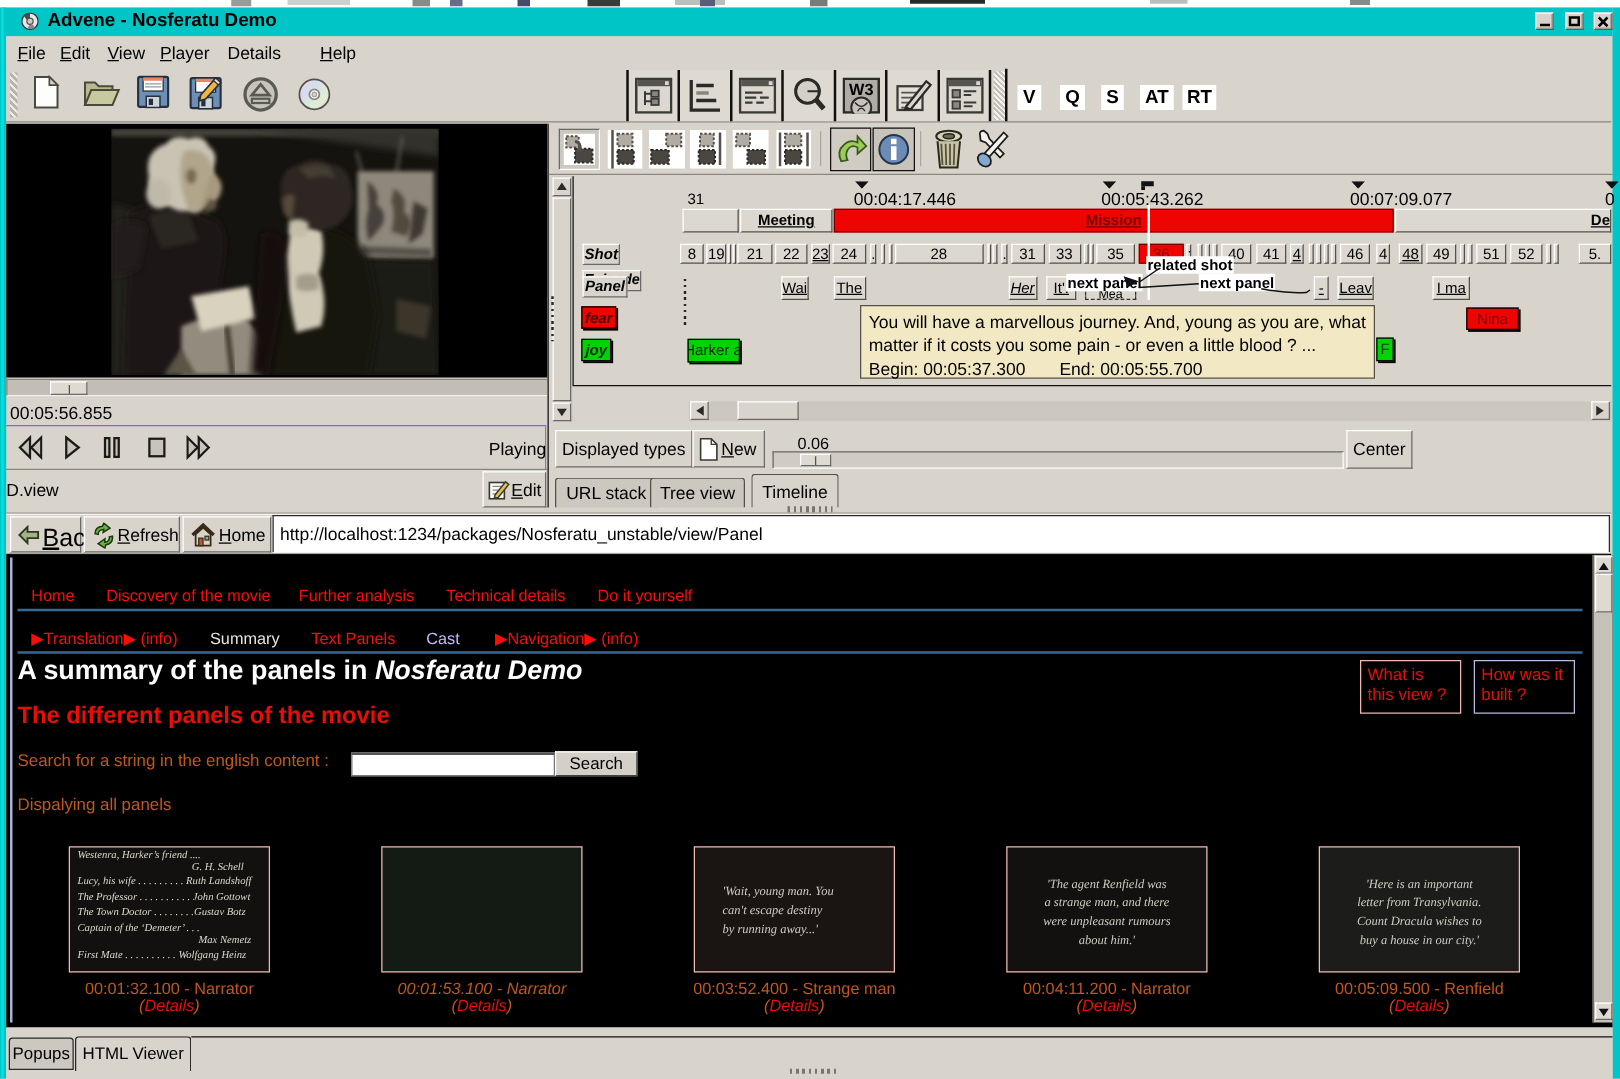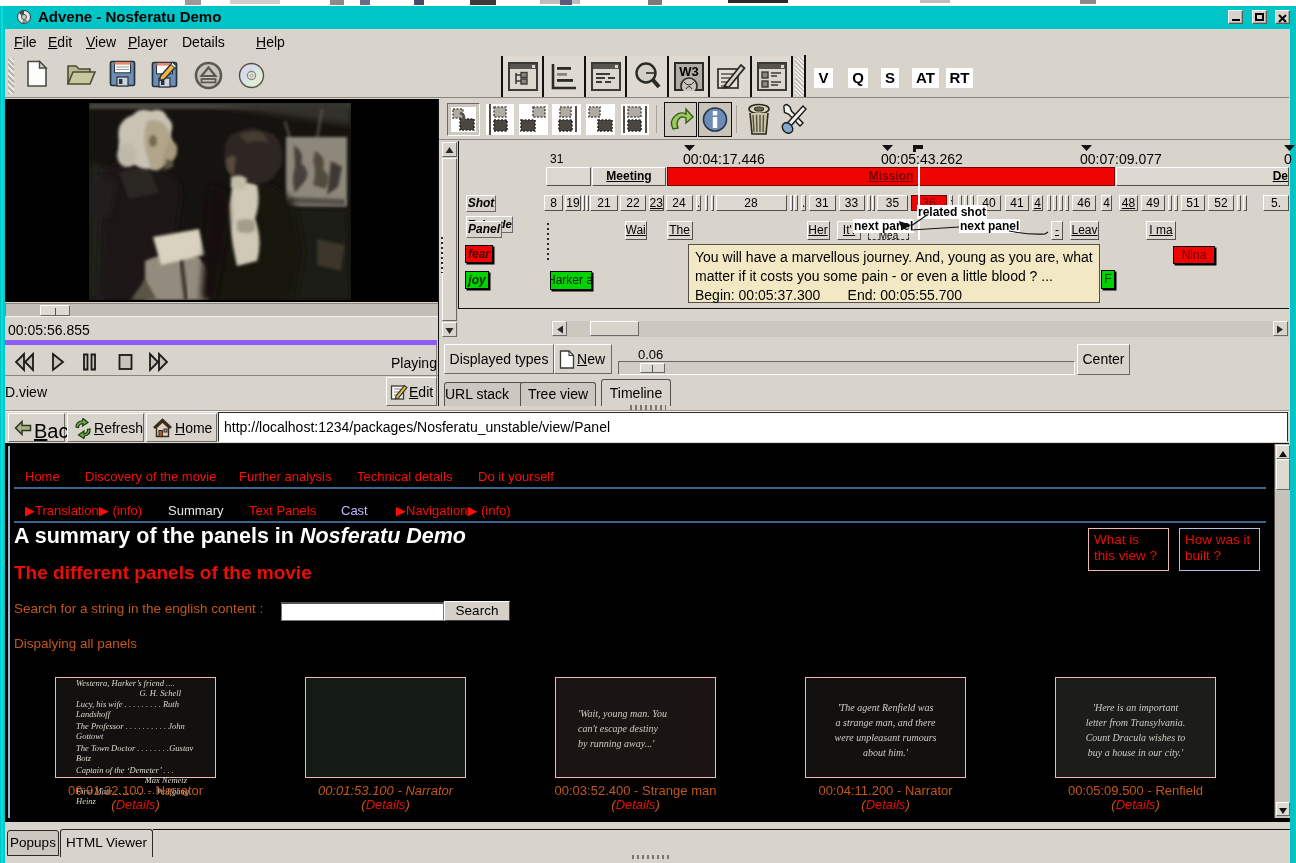--- a/index.html
+++ b/index.html
@@ -250,21 +250,21 @@
     <path d="M120 84 Q130 80 138 90 L140 120 L126 197 L112 197 Z" fill="#12100c" filter="url(#bl1)"></path>
   </svg>
 
   <div class="abs" style="left:0;top:204px;width:433px;height:14px;background:#c2beb6;border-top:1px solid #8a867e;border-left:1px solid #8a867e;border-bottom:1px solid #f4f2ee;">
     <div class="abs bevel-out" style="left:34px;top:1px;width:30px;height:11px;background:#dedad2;">
       <div class="abs" style="left:14px;top:2px;width:1px;height:7px;background:#55504a;"></div>
     </div>
   </div>
   <div class="abs" style="left:3px;top:223px;font-size:14px;color:#000;">00:05:56.855</div>
 
-  <div class="abs" style="left:0;top:241px;width:432px;height:35px;border-top:5px solid #8b5cf6;">
+  <div class="abs" style="left:0;top:241px;width:432px;height:35px;border-top:1px solid #8b5cf6;">
     <svg class="abs" style="left:9px;top:7px;" width="20" height="20" viewBox="0 0 20 20">
         <path d="M10 2 L2 10 L10 18 Z M19 2 L11 10 L19 18 Z" fill="#c8c4bc" stroke="#1a1a18" stroke-width="1.8"></path>
       </svg>
     <svg class="abs" style="left:46px;top:7px;" width="14" height="20" viewBox="0 0 14 20">
         <path d="M2 2 L12 10 L2 18 Z" fill="#c8c4bc" stroke="#1a1a18" stroke-width="1.8"></path>
       </svg>
     <svg class="abs" style="left:76px;top:7px;" width="17" height="20" viewBox="0 0 17 20">
         <path d="M3 2.5 L6.5 2.5 L6.5 17.5 L3 17.5 Z M10.5 2.5 L14 2.5 L14 17.5 L10.5 17.5 Z" fill="#c8c4bc" stroke="#1a1a18" stroke-width="1.8"></path>
       </svg>
     <svg class="abs" style="left:112px;top:7px;" width="17" height="20" viewBox="0 0 17 20">
@@ -443,21 +443,21 @@
       <div class="abs" style="left: 769px; top: 0px; width: 26px; height: 100%; overflow: hidden; text-align: center; white-space: nowrap; background: rgb(220, 216, 208); border-width: 1px; border-style: solid; border-color: rgb(255, 255, 255) rgb(85, 80, 74) rgb(85, 80, 74) rgb(255, 255, 255); line-height: 14px;"><span>52</span></div>
       <div class="abs" style="left: 798px; top: 0px; width: 4px; height: 100%; overflow: hidden; text-align: center; white-space: nowrap; background: rgb(220, 216, 208); border-width: 1px; border-style: solid; border-color: rgb(255, 255, 255) rgb(85, 80, 74) rgb(85, 80, 74) rgb(255, 255, 255); line-height: 14px;"><span></span></div>
       <div class="abs" style="left: 804px; top: 0px; width: 4px; height: 100%; overflow: hidden; text-align: center; white-space: nowrap; background: rgb(220, 216, 208); border-width: 1px; border-style: solid; border-color: rgb(255, 255, 255) rgb(85, 80, 74) rgb(85, 80, 74) rgb(255, 255, 255); line-height: 14px;"><span></span></div>
       <div class="abs" style="left: 824px; top: 0px; width: 26px; height: 100%; overflow: hidden; text-align: center; white-space: nowrap; background: rgb(220, 216, 208); border-width: 1px; border-style: solid; border-color: rgb(255, 255, 255) rgb(85, 80, 74) rgb(85, 80, 74) rgb(255, 255, 255); line-height: 14px;"><span>5.</span></div>
       <div class="abs" style="left: 472px; top: 0px; width: 36px; height: 100%; overflow: hidden; text-align: center; white-space: nowrap; background: rgb(238, 4, 0); color: rgb(122, 0, 0); border: 1px solid rgb(122, 0, 0); line-height: 14px;"><span style="text-decoration: underline;">36</span></div>
     </div>
 
   <div id="panelrow" class="abs" style="top:122px;height:19px;font-size:12px;">
       <div class="abs" style="left: 185.5px; top: 0px; width: 22px; height: 100%; overflow: hidden; text-align: center; white-space: nowrap; background: rgb(220, 216, 208); border-width: 1px; border-style: solid; border-color: rgb(255, 255, 255) rgb(85, 80, 74) rgb(85, 80, 74) rgb(255, 255, 255); line-height: 17px;"><span style="text-decoration: underline;">Wai</span></div>
       <div class="abs" style="left: 227.5px; top: 0px; width: 26px; height: 100%; overflow: hidden; text-align: center; white-space: nowrap; background: rgb(220, 216, 208); border-width: 1px; border-style: solid; border-color: rgb(255, 255, 255) rgb(85, 80, 74) rgb(85, 80, 74) rgb(255, 255, 255); line-height: 17px;"><span style="text-decoration: underline;">The</span></div>
-      <div class="abs" style="left: 367.5px; top: 0px; width: 23px; height: 100%; overflow: hidden; text-align: center; white-space: nowrap; background: rgb(220, 216, 208); border-width: 1px; border-style: solid; border-color: rgb(255, 255, 255) rgb(85, 80, 74) rgb(85, 80, 74) rgb(255, 255, 255); line-height: 17px;"><span style="text-decoration: underline;">Her</span></div>
+      <div class="abs" style="left: 367.5px; top: 0px; width: 23px; height: 100%; overflow: hidden; text-align: center; white-space: nowrap; background: rgb(220, 216, 208); border-width: 1px; border-style: solid; border-color: rgb(255, 255, 255) rgb(85, 80, 74) rgb(85, 80, 74) rgb(255, 255, 255); line-height: 17px;"><span style="text-decoration: underline; font-style: italic;">Her</span></div>
       <div class="abs" style="left: 398px; top: 0px; width: 24px; height: 100%; overflow: hidden; text-align: center; white-space: nowrap; background: rgb(220, 216, 208); border-width: 1px; border-style: solid; border-color: rgb(255, 255, 255) rgb(85, 80, 74) rgb(85, 80, 74) rgb(255, 255, 255); line-height: 17px;"><span style="text-decoration: underline;">It'.</span></div>
       <div class="abs" style="left: 612px; top: 0px; width: 12px; height: 100%; overflow: hidden; text-align: center; white-space: nowrap; background: rgb(220, 216, 208); border-width: 1px; border-style: solid; border-color: rgb(255, 255, 255) rgb(85, 80, 74) rgb(85, 80, 74) rgb(255, 255, 255); line-height: 17px;"><span style="text-decoration: underline;">-</span></div>
       <div class="abs" style="left: 631px; top: 0px; width: 29px; height: 100%; overflow: hidden; text-align: center; white-space: nowrap; background: rgb(220, 216, 208); border-width: 1px; border-style: solid; border-color: rgb(255, 255, 255) rgb(85, 80, 74) rgb(85, 80, 74) rgb(255, 255, 255); line-height: 17px;"><span style="text-decoration: underline;">Leav</span></div>
       <div class="abs" style="left: 707px; top: 0px; width: 30px; height: 100%; overflow: hidden; text-align: center; white-space: nowrap; background: rgb(220, 216, 208); border-width: 1px; border-style: solid; border-color: rgb(255, 255, 255) rgb(85, 80, 74) rgb(85, 80, 74) rgb(255, 255, 255); line-height: 17px;"><span style="text-decoration: underline;">I ma</span></div>
       <div class="abs" style="left: 429px; top: 9px; width: 41px; height: 10px; overflow: hidden; text-align: center; white-space: nowrap; background: rgb(220, 216, 208); border: 1px dashed rgb(51, 51, 51); line-height: 9px; font-size: 10px;"><span style="text-decoration: underline;">Mea</span></div>
     </div>
 
   <div class="abs" style="left:479px;top:65px;width:2px;height:76px;background:#fff;"></div>
   <div class="abs" style="left:474px;top:46px;width:10px;height:4px;background:#111;"></div>
   <div class="abs" style="left:474px;top:50px;width:3px;height:3px;background:#111;"></div>
@@ -501,21 +501,21 @@
     <div class="abs" style="left:199px;top:5px;font-size:13px;">0.06</div>
     <div class="abs bevel-in" style="left:179px;top:19px;width:457px;height:14px;background:#d0ccc4;">
       <div class="abs bevel-out" style="left:21px;top:1px;width:25px;height:10px;background:#dedad2;">
           <div class="abs" style="left:11px;top:1px;width:1px;height:7px;background:#55504a;"></div>
         </div>
     </div>
     <div class="abs bevel-out" style="left:638px;top:2px;width:53px;height:31px;background:#d8d4cc;font-size:14px;text-align:center;line-height:29px;">Center</div>
   </div>
 
   <div class="abs" style="left:0;top:280px;width:851px;height:27px;">
-    <div class="abs" style="left:5px;top:3px;width:82px;height:24px;background:#ccc8c0;border:1px solid #55504a;border-bottom:none;border-radius:3px 3px 0 0;font-size:14px;text-align:left;line-height:23px;">URL stack</div>
+    <div class="abs" style="left:5px;top:3px;width:82px;height:24px;background:#ccc8c0;border:1px solid #55504a;border-bottom:none;border-radius:3px 3px 0 0;font-size:14px;text-align:center;line-height:23px;">URL stack</div>
     <div class="abs" style="left:81px;top:3px;width:76px;height:24px;background:#ccc8c0;border:1px solid #55504a;border-bottom:none;border-radius:3px 3px 0 0;font-size:14px;text-align:center;line-height:23px;">Tree view</div>
     <div class="abs" style="left:162px;top:0px;width:70px;height:27px;background:#d8d4cc;border:1px solid #55504a;border-bottom:none;border-radius:3px 3px 0 0;font-size:14px;text-align:center;line-height:26px;">Timeline</div>
   </div>
 </div>
 
 <div class="abs" style="left:630px;top:405px;width:36px;height:5px;background:repeating-linear-gradient(90deg,#7a766e 0 2px,transparent 2px 5px);"></div>
 <div class="abs" style="left:5px;top:410px;width:1284px;height:1px;background:#9a968e;"></div>
 <div class="abs" style="left:5px;top:411px;width:1284px;height:1px;background:#f6f4f0;"></div>
 
 <div class="abs" id="browserbar" style="left:5px;top:412px;width:1284px;height:32px;background:#d8d4cc;border-bottom:1px solid #111;">
@@ -568,21 +568,21 @@
   <div class="abs" style="left:1174px;top:84px;width:81px;height:43px;border:1px solid #b8bce0;color:#e90d07;font-size:13.5px;padding:3px 0 0 5px;line-height:16px;">How was it<br>built ?</div>
   <div class="abs" style="left:9px;top:118px;font-size:19px;font-weight:bold;color:#e90d07;">The different panels of the movie</div>
 
   <div class="abs" style="left:9px;top:157px;font-size:13.5px;color:#c2571b;">Search for a string in the english content :</div>
   <div class="abs" style="left:276px;top:158px;width:163px;height:19px;background:#fff;border:1px solid #777;border-top:2px solid #555;"></div>
   <div class="abs" style="left:439px;top:157px;width:66px;height:20px;background:#d4d0c8;border-top:1.5px solid #fff;border-left:1.5px solid #fff;border-right:1.5px solid #404040;border-bottom:1.5px solid #404040;font-size:13.5px;color:#000;text-align:center;line-height:18px;">Search</div>
   <div class="abs" style="left:9px;top:192px;font-size:13.5px;color:#c2571b;">Dispalying all panels</div>
 
   <div id="thumbs">
       <div class="abs" style="left: 50px; top: 233px; width: 161px; height: 101px; background: rgb(19, 17, 16); border: 1px solid rgb(239, 185, 177);">
-        <div style="font-family:'Liberation Serif',serif;font-style:italic;color:#ddd8cc;font-size:8.5px;padding:1px 20px;line-height:9.5px;">
+        <div style="font-family:'Liberation Serif',serif;font-style:italic;color:#ddd8cc;font-size:8.5px;padding:1px 6px;line-height:9.5px;">
           <div>Westenra, Harker’s friend ....</div>
           <div style="text-align:right;padding-right:14px;">G. H. Schell</div>
           <div style="margin-top:2px;">Lucy, his wife . . . . . . . . . Ruth Landshoff</div>
           <div style="margin-top:3px;">The Professor . . . . . . . . . . John Gottowt</div>
           <div style="margin-top:3px;">The Town Doctor . . . . . . . .Gustav Botz</div>
           <div style="margin-top:3px;">Captain of the ‘Demeter’ . . .</div>
           <div style="text-align:right;padding-right:8px;">Max Nemetz</div>
           <div style="margin-top:2px;">First Mate . . . . . . . . . . Wolfgang Heinz</div>
         </div>
       </div>

